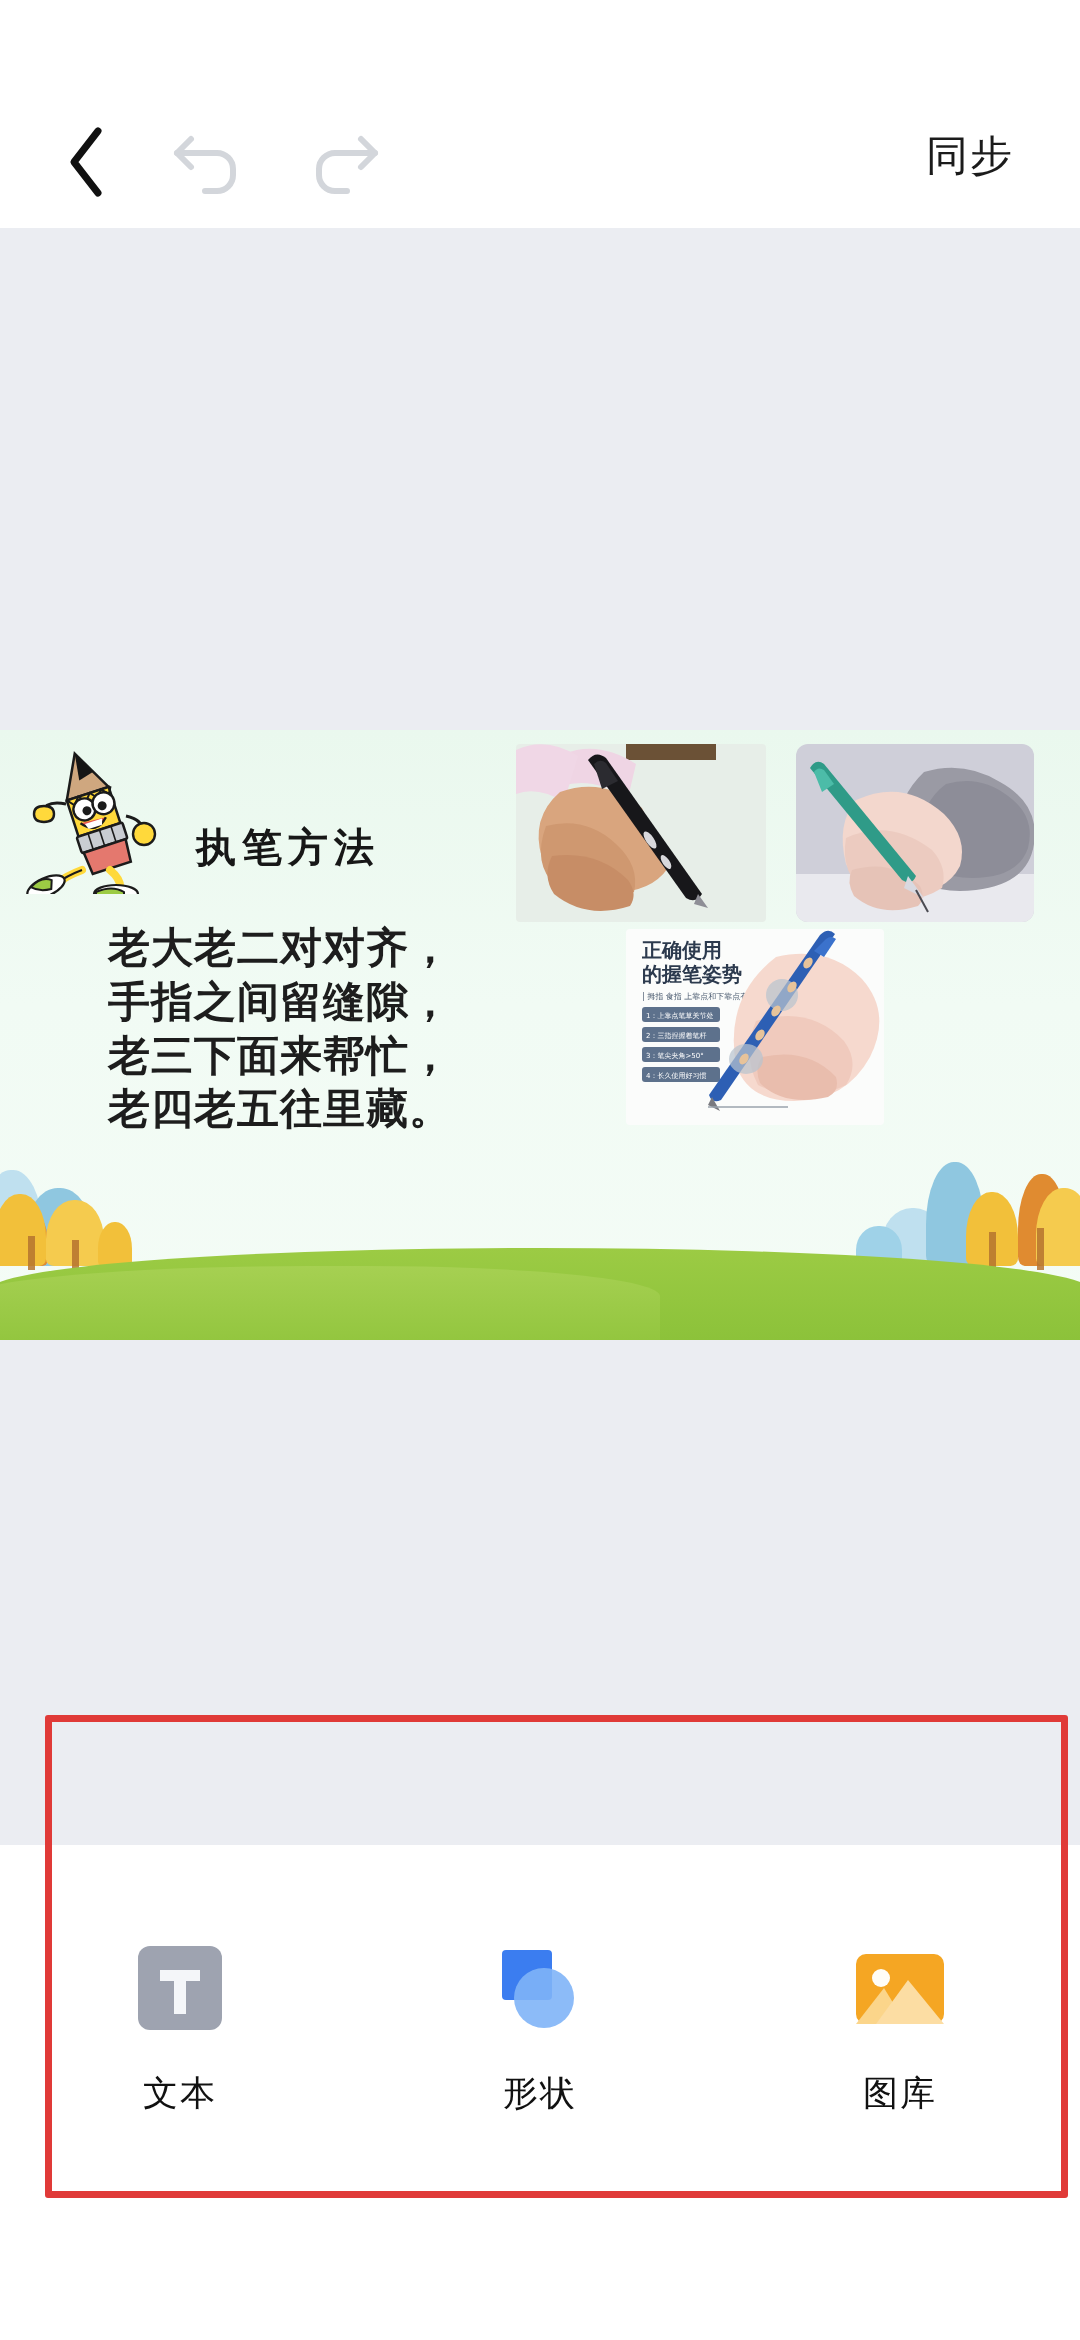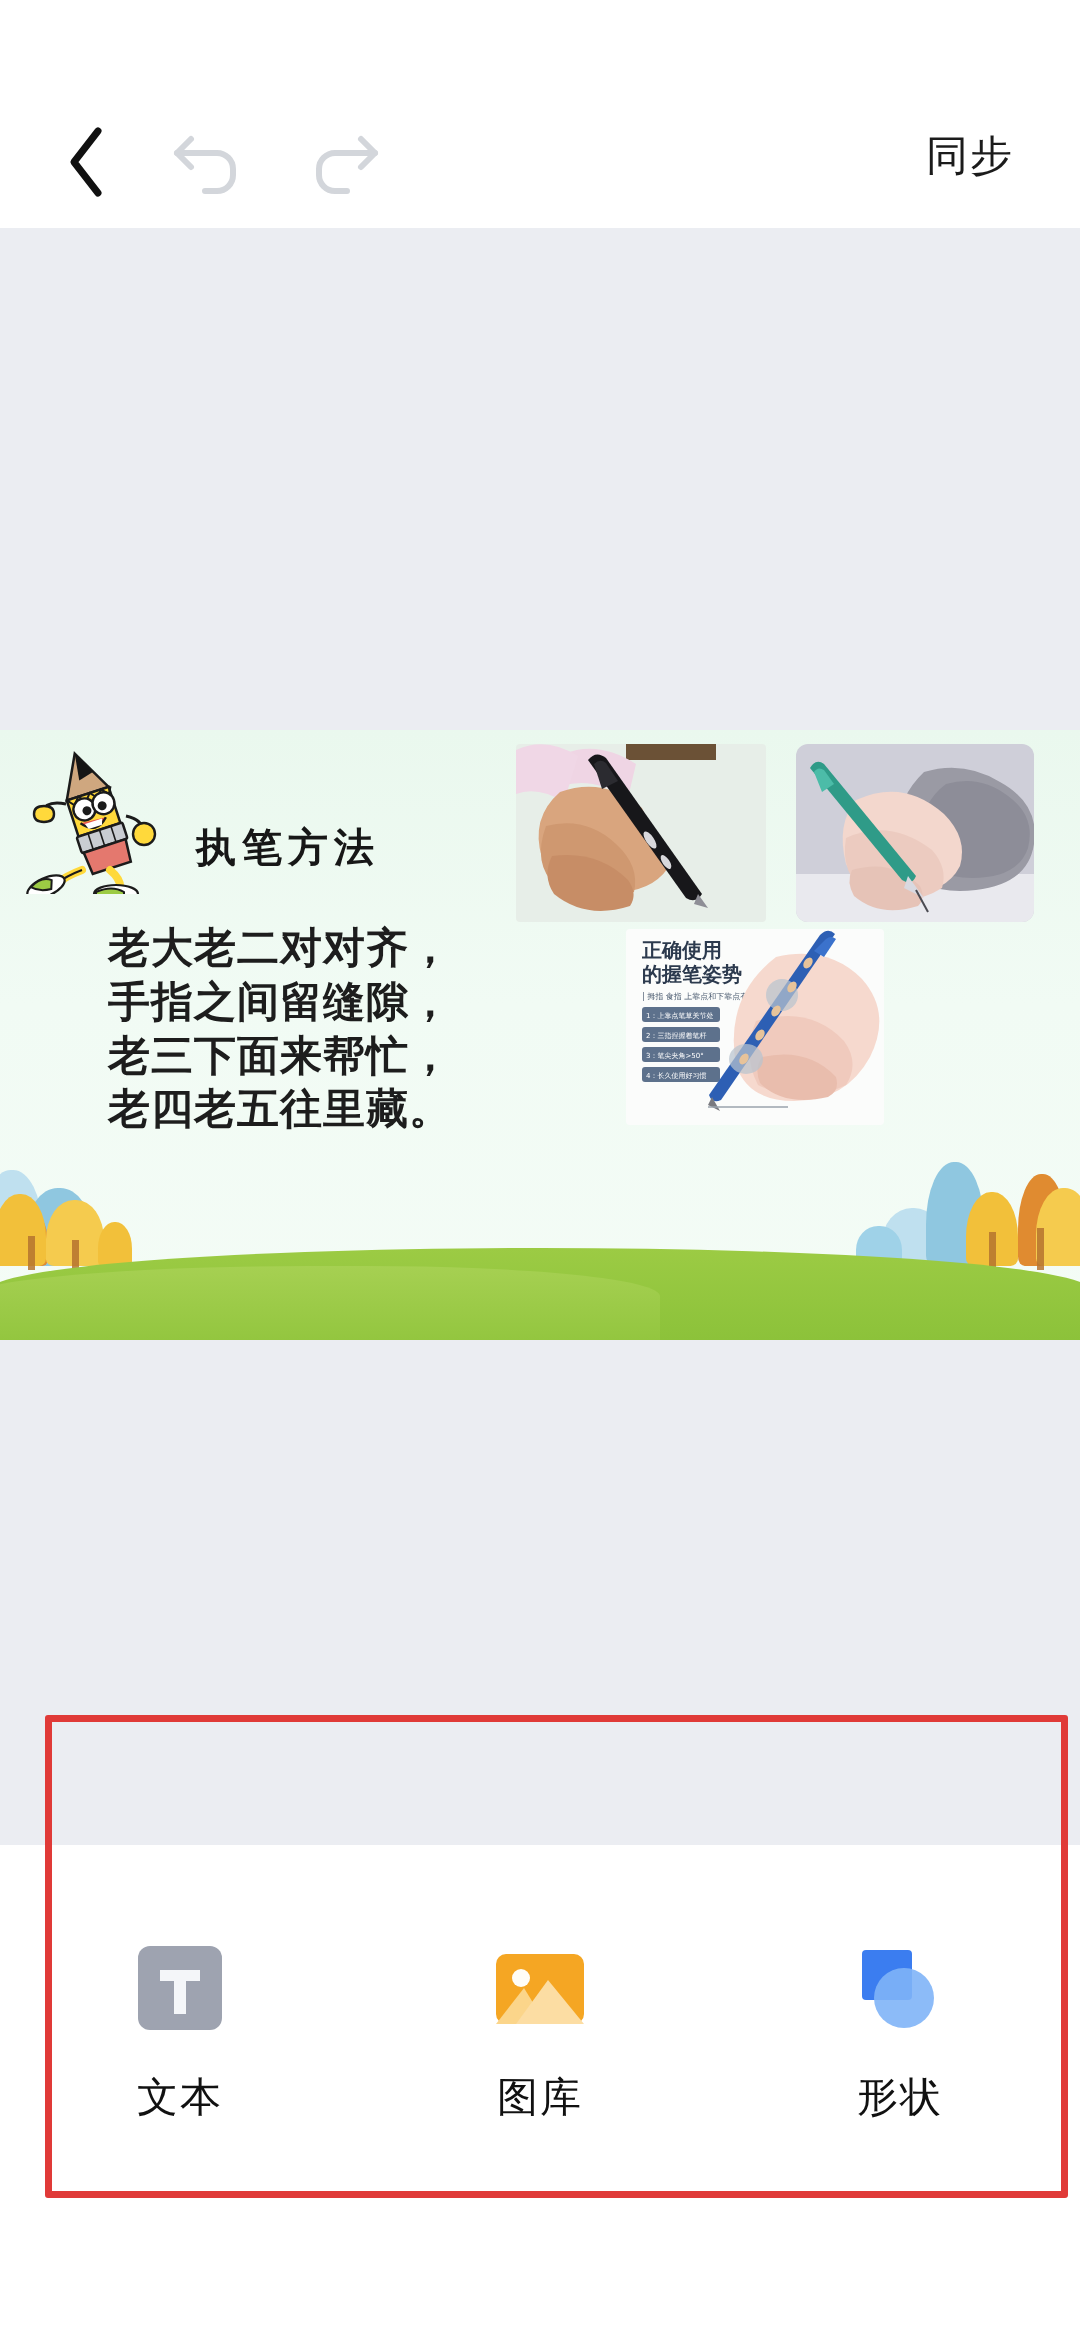--- a/index.html
+++ b/index.html
@@ -90,21 +90,21 @@
   .tool-row{
     position:absolute; left:0; top:1940px; width:1080px; height:200px;
     display:flex; align-items:flex-start; justify-content:space-around;
   }
   .tool{
     width:200px; display:flex; flex-direction:column; align-items:center;
     gap:26px;
   }
   .tool-ico{ width:104px; height:104px; display:block; }
   .tool-label{
-    font-size:41px; color:#111111; letter-spacing:2px;
+    font-size:35px; color:#111111; letter-spacing:2px;
     font-family:"DejaVu Sans",sans-serif;
   }
 
   
   .hilite{
     position:absolute; left:45px; top:1715px; width:1023px; height:483px;
     border:7px solid #e03a38; border-radius:3px; pointer-events:none;
   }
 </style>
 </head>
@@ -283,33 +283,33 @@
     <div class="tool">
       <svg class="tool-ico" viewBox="0 0 104 104">
         <rect x="10" y="6" width="84" height="84" rx="12" fill="#9ea3b0"></rect>
         <path d="M32 30 h40 v11 h-14 v33 h-12 v-33 h-14 z" fill="#f4f6f9"></path>
       </svg>
       <span class="tool-label">文本</span>
     </div>
 
     <div class="tool">
       <svg class="tool-ico" viewBox="0 0 104 104">
+        <rect x="14" y="10" width="50" height="50" rx="4" fill="#3b7df0"></rect>
+        <circle cx="56" cy="58" r="30" fill="#7fb4f7" opacity="0.9"></circle>
+      </svg>
+      <span class="tool-label">形状</span>
+    </div>
+
+    <div class="tool">
+      <svg class="tool-ico" viewBox="0 0 104 104">
         <rect x="8" y="14" width="88" height="70" rx="10" fill="#f5a623"></rect>
         <circle cx="33" cy="38" r="9" fill="#fffdf7"></circle>
         <path d="M8 84 L36 48 L58 84 Z" fill="#fbd58a"></path>
         <path d="M28 84 L60 40 L96 84 Z" fill="#fcdda3"></path>
       </svg>
       <span class="tool-label">图库</span>
     </div>
 
-    <div class="tool">
-      <svg class="tool-ico" viewBox="0 0 104 104">
-        <rect x="14" y="10" width="50" height="50" rx="4" fill="#3b7df0"></rect>
-        <circle cx="56" cy="58" r="30" fill="#7fb4f7" opacity="0.9"></circle>
-      </svg>
-      <span class="tool-label">形状</span>
-    </div>
-
   </div>
 
   <div class="hilite"></div>
 
 </div>
 
 </body></html>

